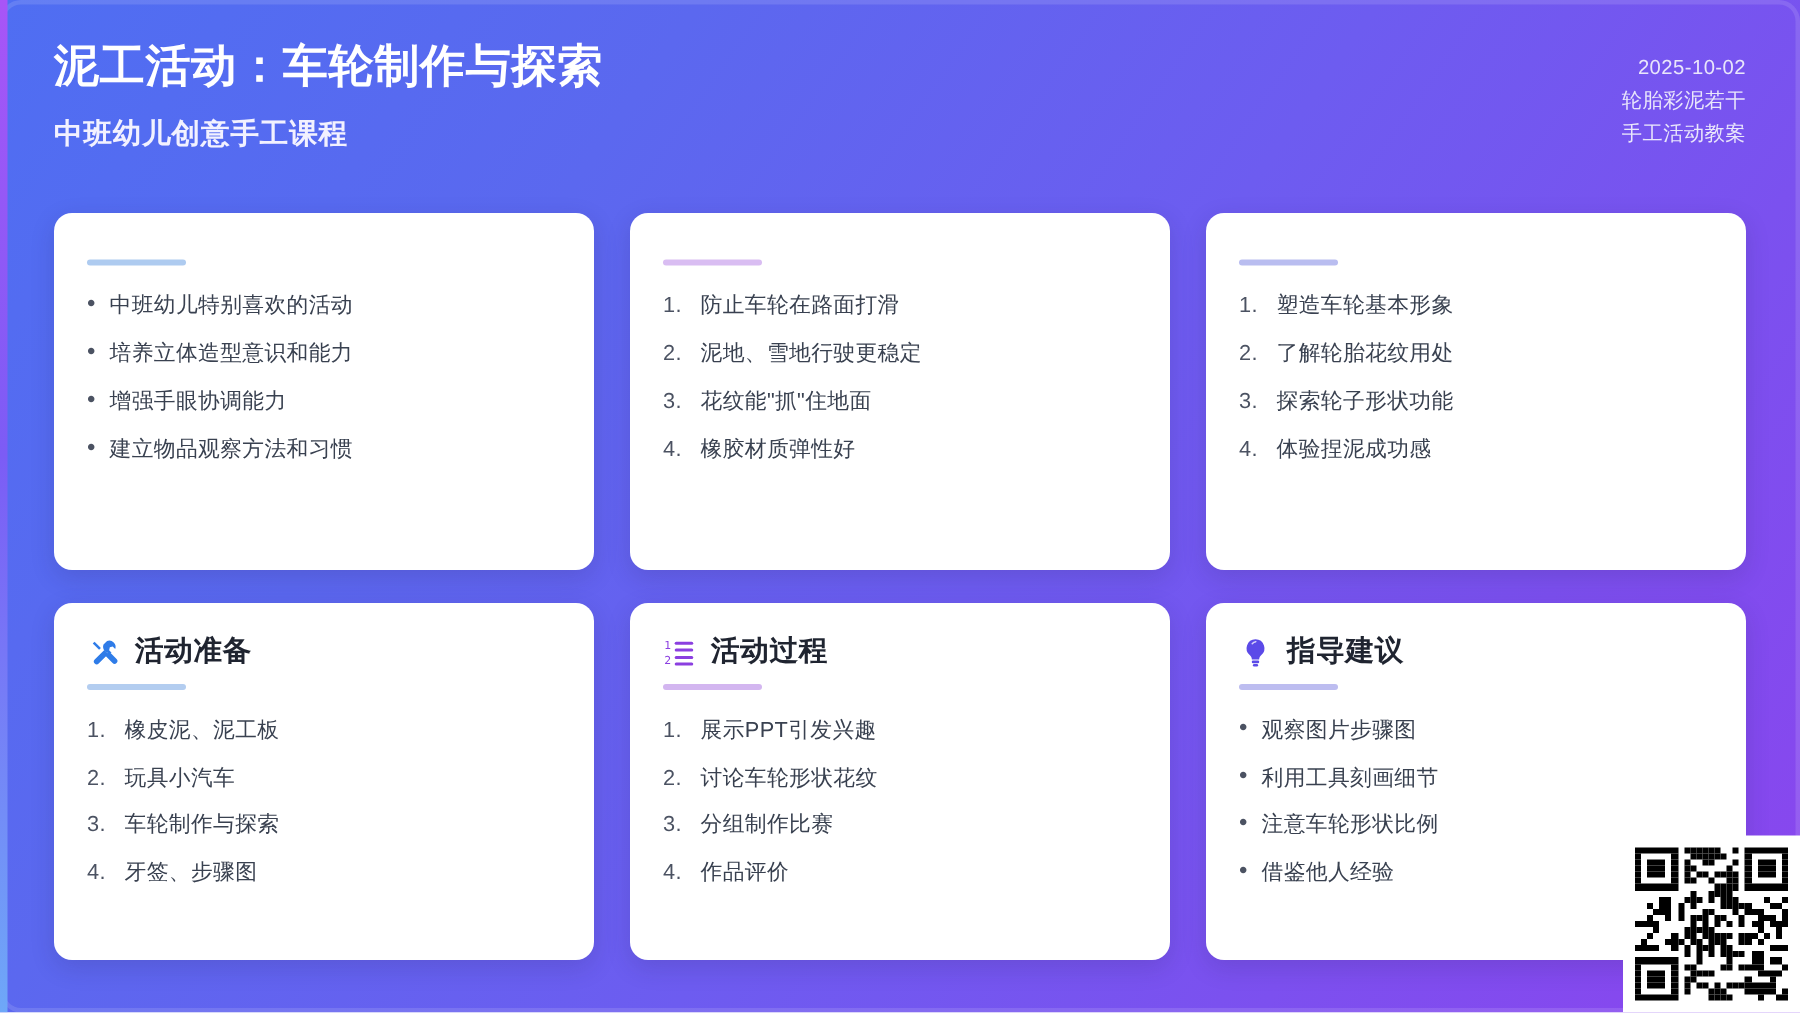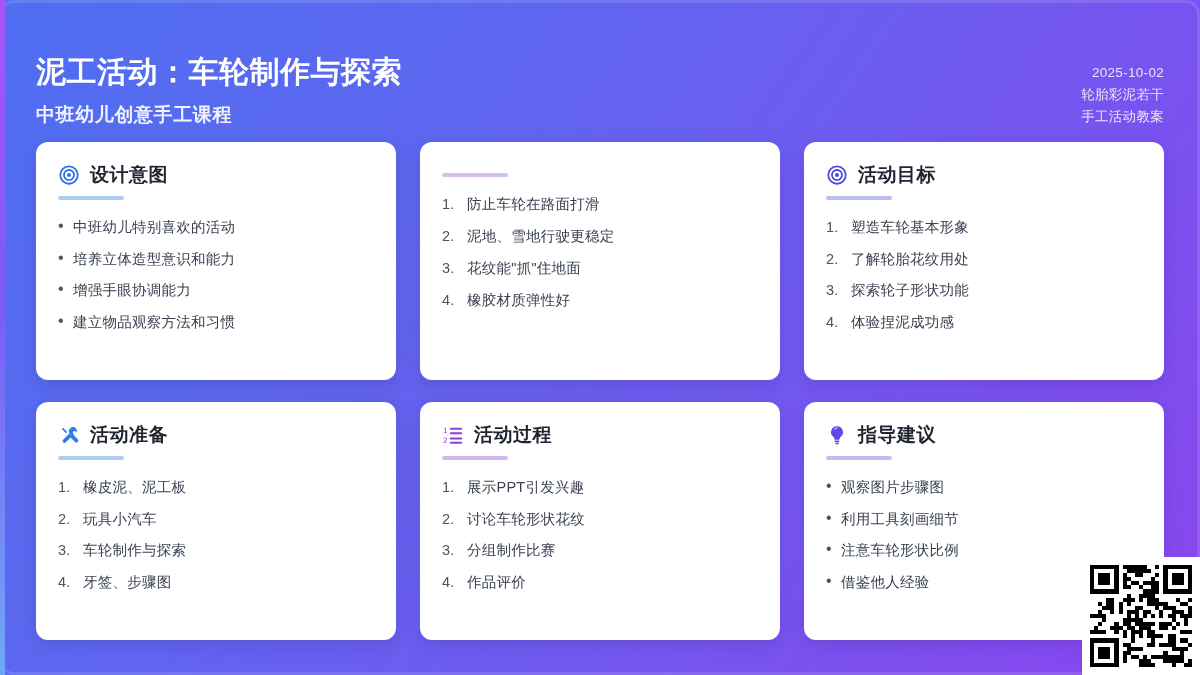--- a/index.html
+++ b/index.html
@@ -39,21 +39,21 @@
 
   
   .header {
     position: absolute;
     left: 0; top: 0;
     width: 1200px;
     height: 128px;
     padding: 22px 36px 0 36px;
     display: flex;
     justify-content: space-between;
-    align-items: flex-end;
+    align-items: flex-start;
   }
 
   .header-left { padding-top: 4px; }
 
   .deck-title {
     font-size: 30px;
     font-weight: 700;
     color: #ffffff;
     letter-spacing: 0.5px;
     line-height: 1.25;
@@ -190,30 +190,20 @@
     </div>
     <div class="header-right">
       <div class="meta-line">2025-10-02</div>
       <div class="meta-line">轮胎彩泥若干</div>
       <div class="meta-line">手工活动教案</div>
     </div>
   </div>
 
   <div class="grid" id="card-grid">
       <div class="card">
-        <div class="card-head">
-          <span class="card-icon">
-            <svg width="22" height="22" viewBox="0 0 24 24">
-              <circle cx="12" cy="12" r="9.5" fill="none" stroke="#2f6fe4" stroke-width="2"></circle>
-              <circle cx="12" cy="12" r="5.5" fill="none" stroke="#2f6fe4" stroke-width="2"></circle>
-              <circle cx="12" cy="12" r="2.2" fill="#2f6fe4"></circle>
-            </svg>
-          </span>
-          <span class="card-title">设计意图</span>
-        </div>
         <div class="accent-bar" style="background: rgb(174, 203, 240);"></div>
         <ul class="card-list">
           <li>
             <span class="marker dot">•</span>
             <span>中班幼儿特别喜欢的活动</span>
           </li>
           <li>
             <span class="marker dot">•</span>
             <span>培养立体造型意识和能力</span>
           </li>
@@ -242,30 +232,20 @@
             <span class="marker num">3.</span>
             <span>花纹能"抓"住地面</span>
           </li>
           <li>
             <span class="marker num">4.</span>
             <span>橡胶材质弹性好</span>
           </li>
         </ul>
       </div>
       <div class="card">
-        <div class="card-head">
-          <span class="card-icon">
-            <svg width="22" height="22" viewBox="0 0 24 24">
-              <circle cx="12" cy="12" r="9.5" fill="none" stroke="#4b4ae0" stroke-width="2"></circle>
-              <circle cx="12" cy="12" r="5.5" fill="none" stroke="#4b4ae0" stroke-width="2"></circle>
-              <circle cx="12" cy="12" r="2.2" fill="#4b4ae0"></circle>
-            </svg>
-          </span>
-          <span class="card-title">活动目标</span>
-        </div>
         <div class="accent-bar" style="background: rgb(185, 189, 240);"></div>
         <ul class="card-list">
           <li>
             <span class="marker num">1.</span>
             <span>塑造车轮基本形象</span>
           </li>
           <li>
             <span class="marker num">2.</span>
             <span>了解轮胎花纹用处</span>
           </li>

